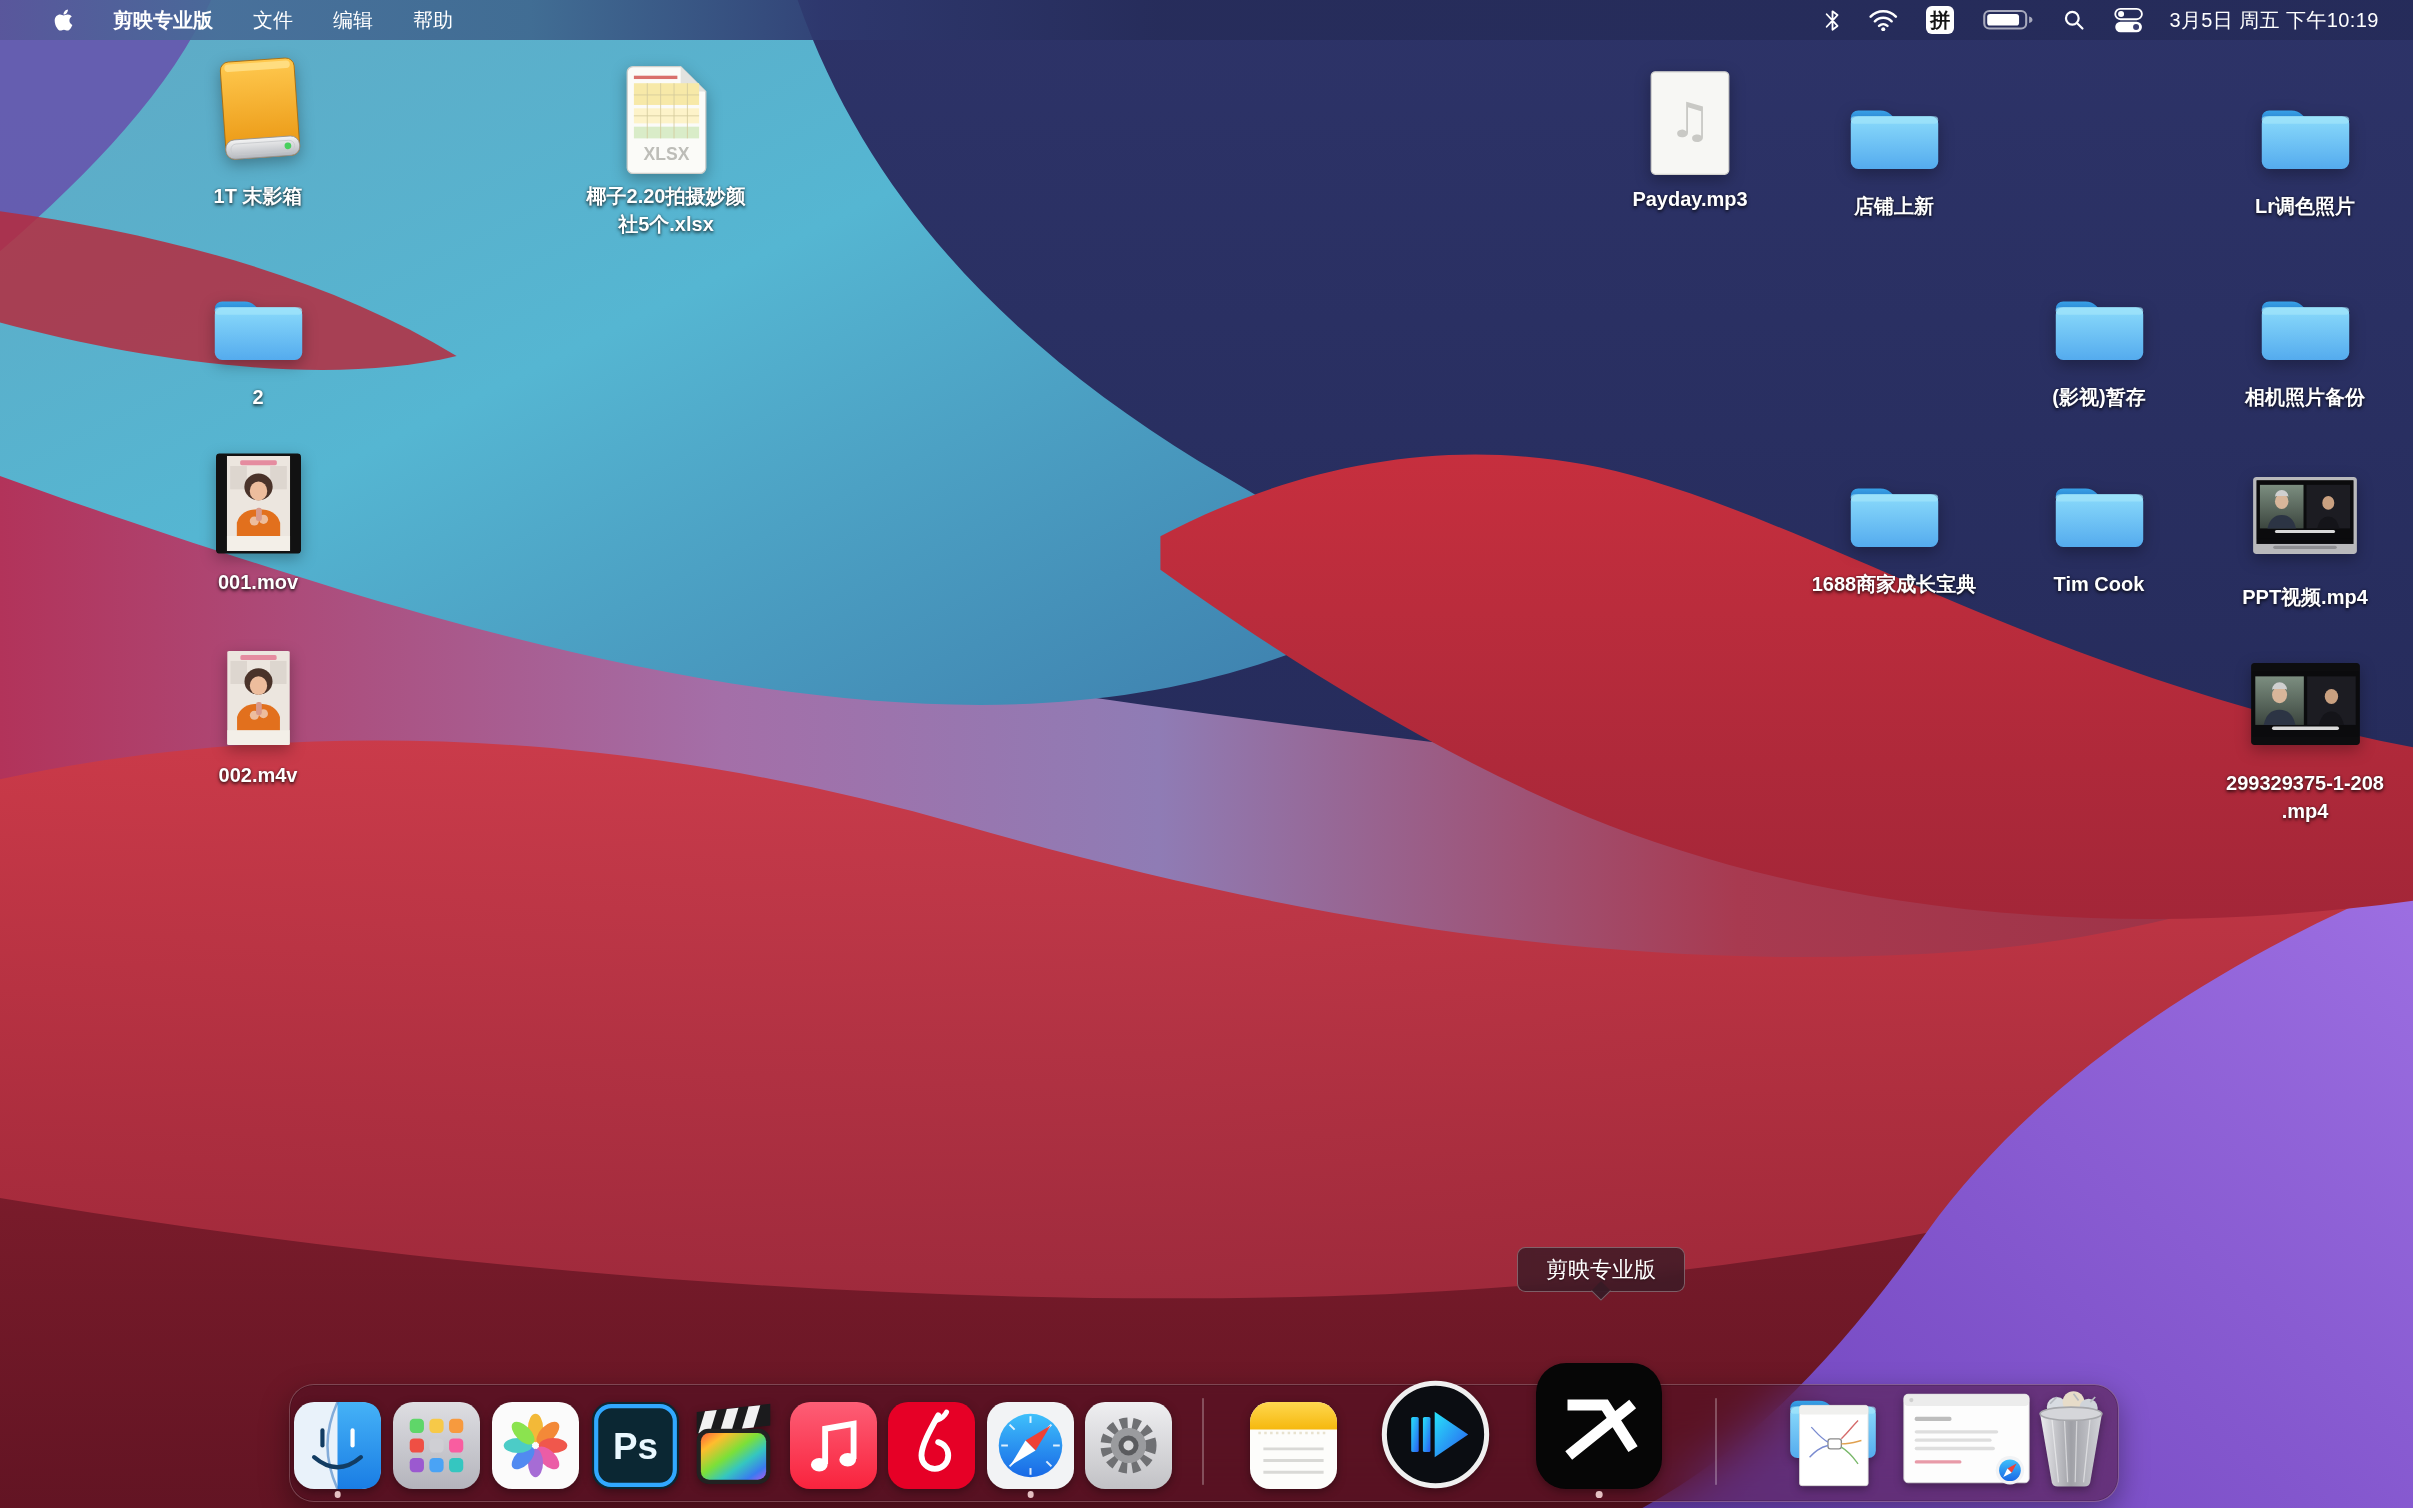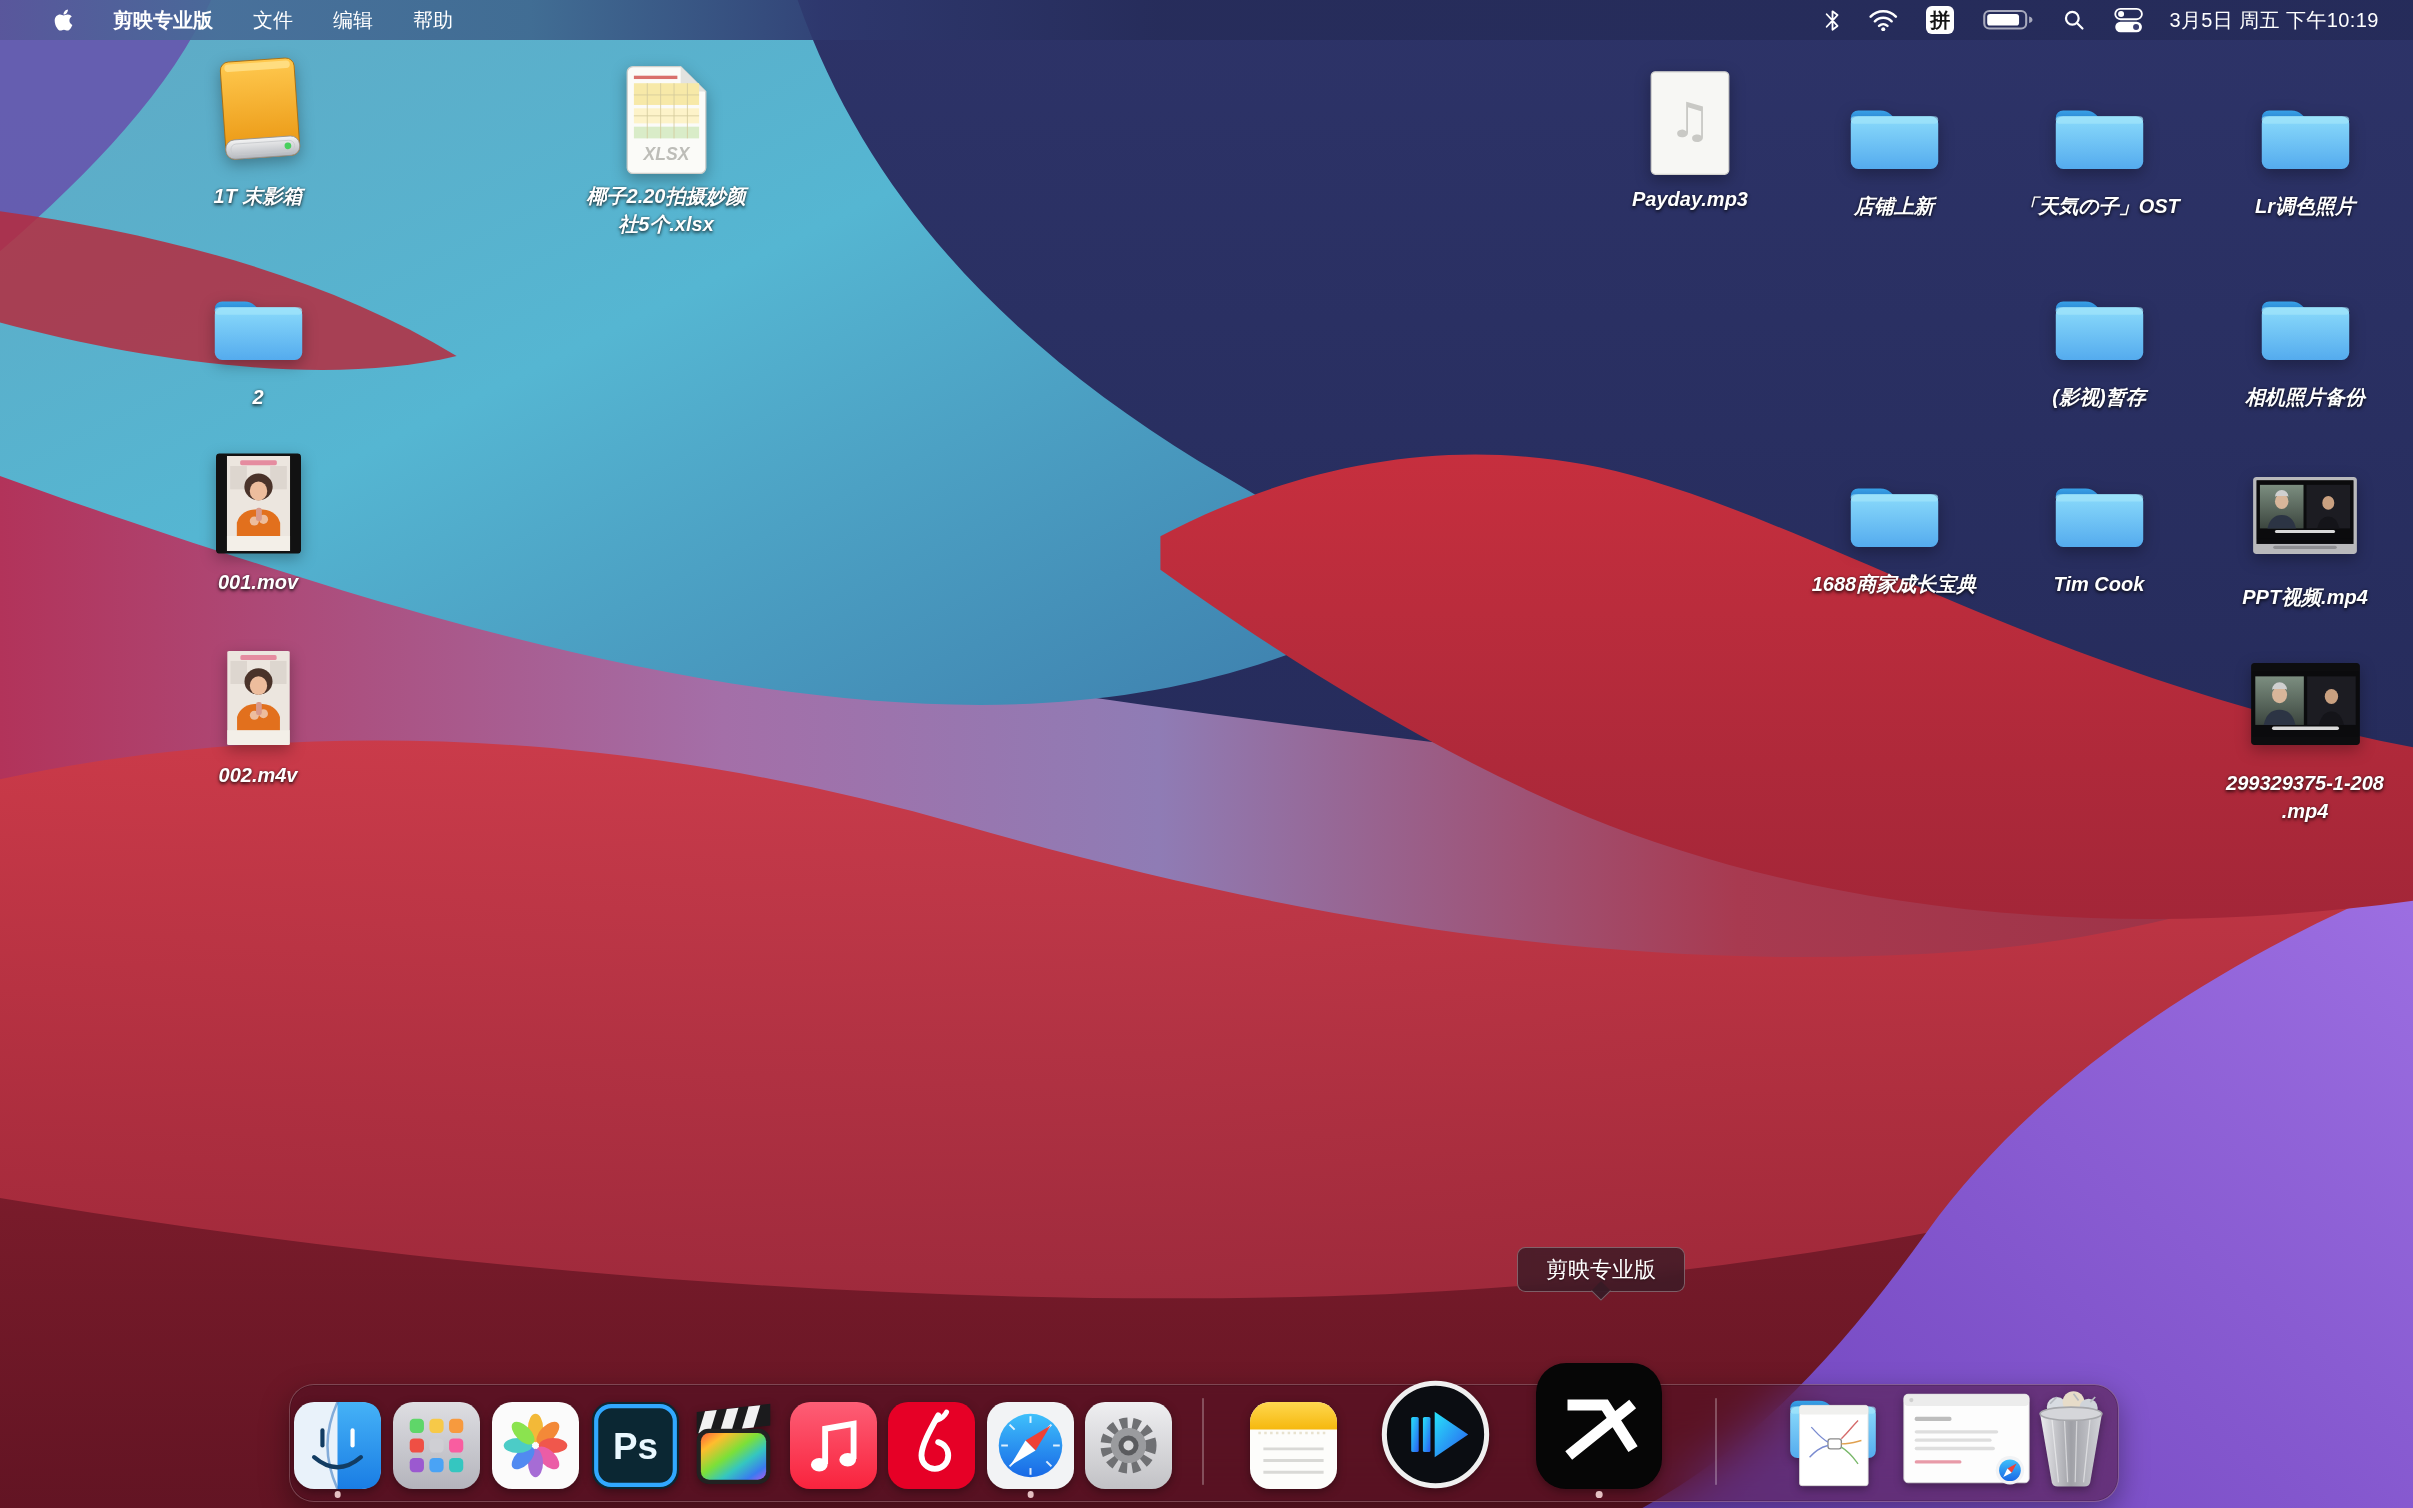--- a/index.html
+++ b/index.html
@@ -15,21 +15,21 @@
   .mb-left{display:flex;align-items:center;padding-left:34px;}
   .mb-item{padding:0 20px;height:40px;display:flex;align-items:center;white-space:nowrap;}
   .mb-app{font-weight:700;}
   .mb-right{margin-left:auto;display:flex;align-items:center;gap:0;padding-right:20px;}
   .mb-status{height:40px;display:flex;align-items:center;padding:0 14.2px;}
   .pinyin-badge{width:28.5px;height:28.5px;background:#fff;border-radius:5.9px;color:#151515;
     font-size:20px;font-weight:600;display:flex;align-items:center;justify-content:center;}
   .mb-clock{padding-left:11.7px;white-space:nowrap;letter-spacing:0.4px;}
 
   
-  .dicon{position:absolute;width:198px;display:flex;flex-direction:column;align-items:center;font-style:italic;}
+  .dicon{position:absolute;width:198px;display:flex;flex-direction:column;align-items:center;}
   .icw{height:127px;display:flex;align-items:flex-end;justify-content:center;
        filter:drop-shadow(0 5.9px 7.5px rgba(0,0,0,.30));}
   .dlabel{margin-top:5.9px;color:#fff;font-size:20px;font-weight:700;text-align:center;line-height:28px;
           text-shadow:0 1.7px 3.4px rgba(0,0,0,.65),0 0 2.5px rgba(0,0,0,.45);}
   .vthumb{border-radius:3.4px;overflow:hidden;}
 
   
   .dock{position:absolute;left:289px;top:1384px;width:1828px;height:116px;border-radius:25px;
     background:rgba(74,16,32,.46);border:0.8px solid rgba(255,255,255,.22);
     box-shadow:inset 0 0 0 0.8px rgba(0,0,0,.18),0 10px 28.5px rgba(0,0,0,.35);
@@ -337,28 +337,20 @@
 
   <div class="dicon" style="left:1795px;top:49px">
     <div class="icw" style="padding-bottom:10px">
       <svg width="99" height="80" viewBox="0 0 120 96">
           <use href="#sym-folder"></use>
         </svg>
     </div>
     <div class="dlabel"><span>店铺上新</span></div>
   </div>
 
-  <div class="dicon" style="left:2000px;top:49px">
-    <div class="icw" style="padding-bottom:10px">
-      <svg width="99" height="80" viewBox="0 0 120 96">
-          <use href="#sym-folder"></use>
-        </svg>
-    </div>
-    <div class="dlabel"><span>「天気の子」OST</span></div>
-  </div>
 
   <div class="dicon" style="left:2206px;top:49px">
     <div class="icw" style="padding-bottom:10px">
       <svg width="99" height="80" viewBox="0 0 120 96">
           <use href="#sym-folder"></use>
         </svg>
     </div>
     <div class="dlabel"><span>Lr调色照片</span></div>
   </div>
 

